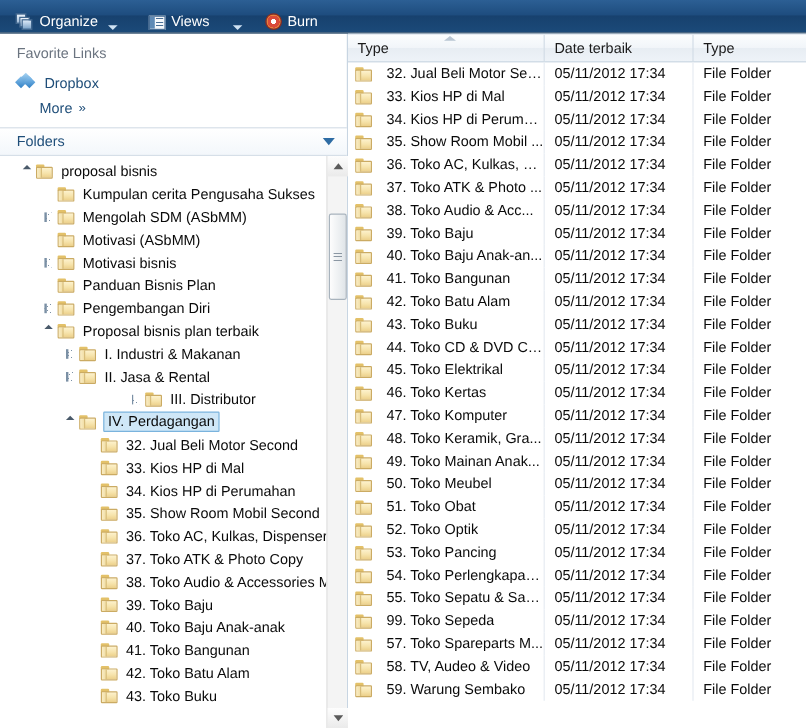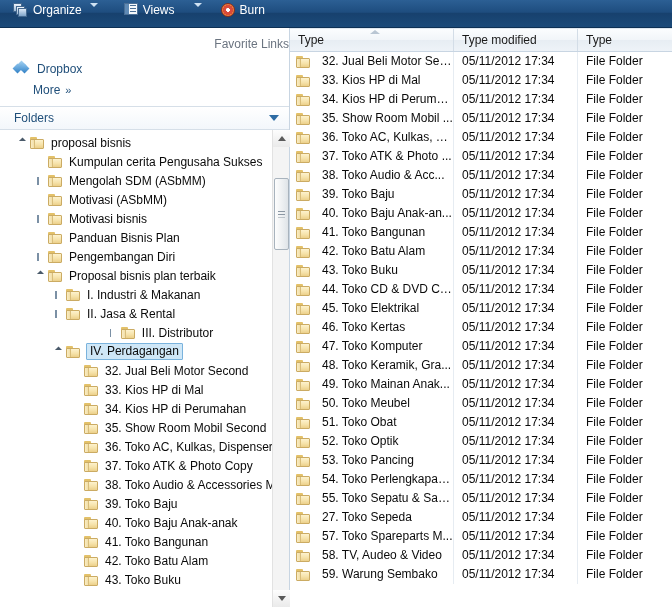--- a/index.html
+++ b/index.html
@@ -18,21 +18,21 @@
     flex: 0 0 28px;
     background: linear-gradient(to bottom, #2c5f94 0%, #1e4d7f 45%, #17416e 50%, #1b4a79 100%);
     border-bottom: 1px solid #0d3054;
     display: flex;
     align-items: center;
     padding-left: 6px;
     gap: 2px;
     position: relative;
   }
   .tb-item {
-    display: flex; align-items: flex-start; gap: 5px;
+    display: flex; align-items: flex-end; gap: 5px;
     height: 22px; padding: 0 7px;
     color: #ffffff;
     font-size: 12px;
     white-space: nowrap;
     cursor: default;
   }
   .tb-caret {
     width: 0; height: 0;
     border-left: 4px solid transparent;
     border-right: 4px solid transparent;
@@ -91,21 +91,21 @@
   .body { flex: 1 1 auto; display: flex; min-height: 0; background:#fff; }
 
   
   .leftpane {
     width: 290px; flex: 0 0 290px;
     display: flex; flex-direction: column;
     background: #ffffff;
     border-right: 1px solid #c8d5e2;
     min-height: 0;
   }
-  .fav-section { padding: 9px 0 6px 0; text-align: right; }
+  .fav-section { padding: 9px 0 6px 0; }
   .fav-title {
     color: #6b7480; font-size: 12px;
     padding: 0 0 7px 14px;
   }
   .fav-row {
     display: flex; align-items: center; gap: 8px;
     height: 21px; padding-left: 14px;
     color: #1f4e79; font-size: 12px; cursor: default;
   }
   .fav-row.more { padding-left: 33px; gap: 5px; }
@@ -624,21 +624,21 @@
       </div>
     </div>
 
     <div class="rightpane">
       <div class="colhead">
         <div class="ch name">
           <span class="sort-tri"></span>
           <span>Type</span>
         </div>
         <div class="ch date">
-          <span>Type modified</span>
+          <span>Date terbaik</span>
         </div>
         <div class="ch type">
           <span>Type</span>
         </div>
       </div>
       <div class="filelist" id="filelist">
           <div class="frow">
             <div class="fc c-name">
               <span class="fold">
                 <span class="tab"></span>
@@ -926,21 +926,21 @@
             <div class="fc c-date">05/11/2012 17:34</div>
             <div class="fc c-type">File Folder</div>
           </div>
           <div class="frow">
             <div class="fc c-name">
               <span class="fold">
                 <span class="tab"></span>
                 <span class="bodyf"></span>
                 <span class="flap"></span>
               </span>
-              <span class="nm">27. Toko Sepeda</span>
+              <span class="nm">99. Toko Sepeda</span>
             </div>
             <div class="fc c-date">05/11/2012 17:34</div>
             <div class="fc c-type">File Folder</div>
           </div>
           <div class="frow">
             <div class="fc c-name">
               <span class="fold">
                 <span class="tab"></span>
                 <span class="bodyf"></span>
                 <span class="flap"></span>

